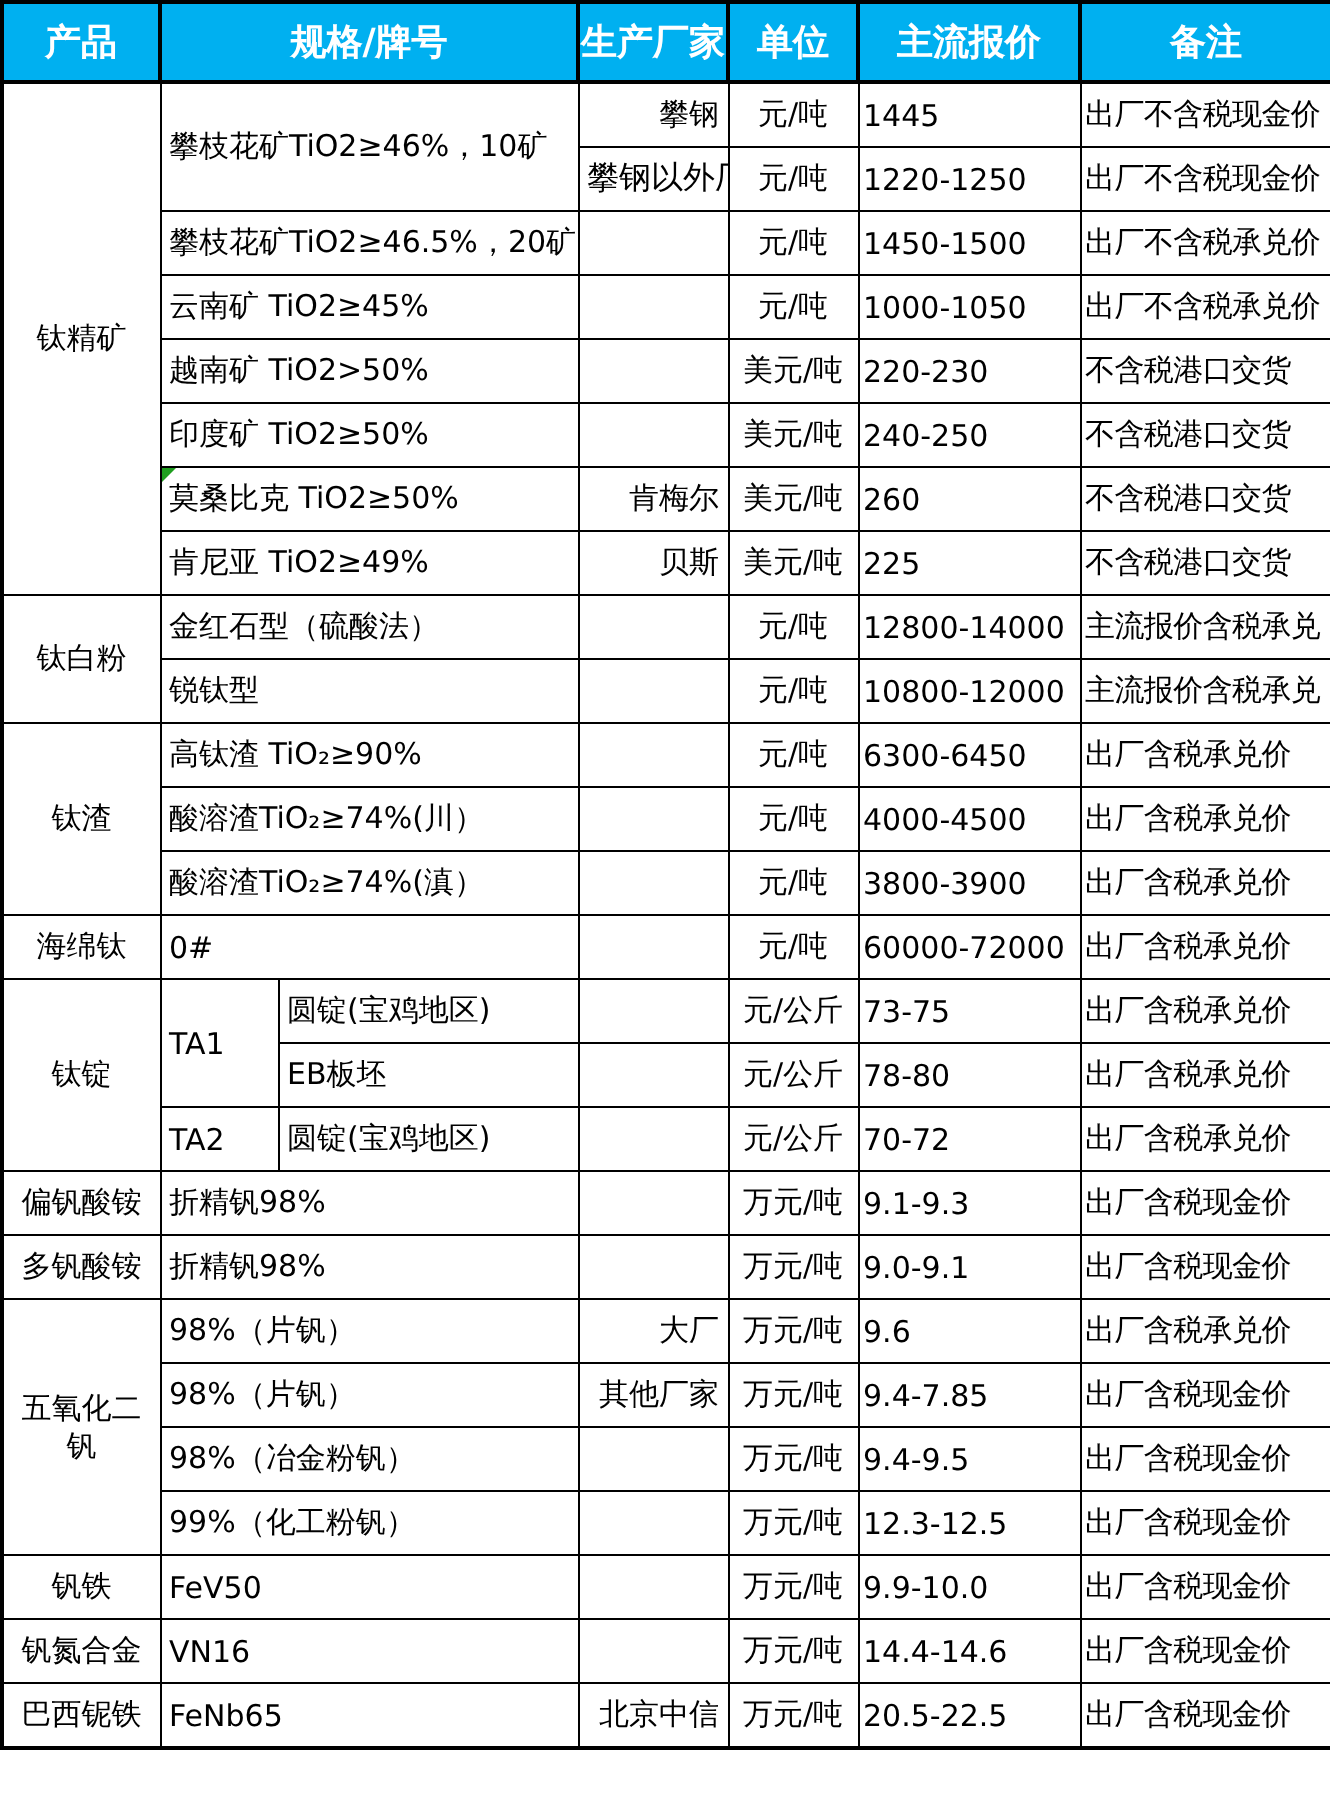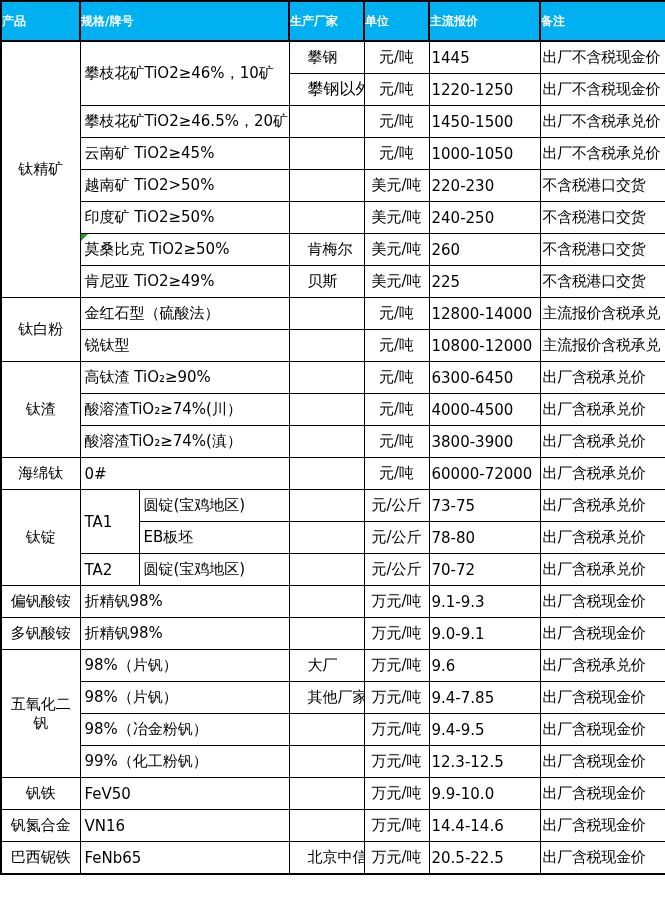--- a/index.html
+++ b/index.html
@@ -1,26 +1,26 @@
 <!DOCTYPE html>
 <html><head>
 <meta charset="utf-8">
 <style>
   html,body{margin:0;padding:0;background:#fff;}
   body{width:665px;height:906px;font-family:"DejaVu Sans","Liberation Sans",sans-serif;}
   .page{position:relative;width:665px;height:906px;background:#fff;overflow:hidden;}
   table.price{border-collapse:collapse;table-layout:fixed;width:665px;border:2px solid #000;}
-  th{background:#00B0F0;color:#fff;font-weight:bold;font-size:12px;height:38px;
-     border:2px solid #000;text-align:left;vertical-align:middle;padding:0;overflow:hidden;}
+  th{background:#00B0F0;color:#fff;font-weight:bold;font-size:18px;height:38px;
+     border:2px solid #000;text-align:center;vertical-align:middle;padding:0;overflow:hidden;}
   td{border:1px solid #000;height:31px;font-size:15px;color:#000;vertical-align:middle;
      padding:0 2px;overflow:hidden;white-space:nowrap;background:#fff;}
   td.prod{text-align:center;white-space:normal;line-height:1.25;padding:0 4px;}
   td.grade{text-align:left;padding-left:4px;}
   td.spec{text-align:left;padding-left:4px;}
-  td.maker{text-align:left;padding:0 18px;}
+  td.maker{text-align:right;padding:0 4px;}
   td.maker.small{font-size:16px;}
   td.unit{text-align:center;padding-left:2px;}
   td.price-v{text-align:left;}
   td.note{text-align:left;padding-left:2px;letter-spacing:-0.3px;}
   td.rel{position:relative;}
   .comment-tri{position:absolute;top:0;left:0;width:0;height:0;
      border-top:7px solid #1E9E1E;border-right:7px solid transparent;}
 </style>
 </head>
 <body>

